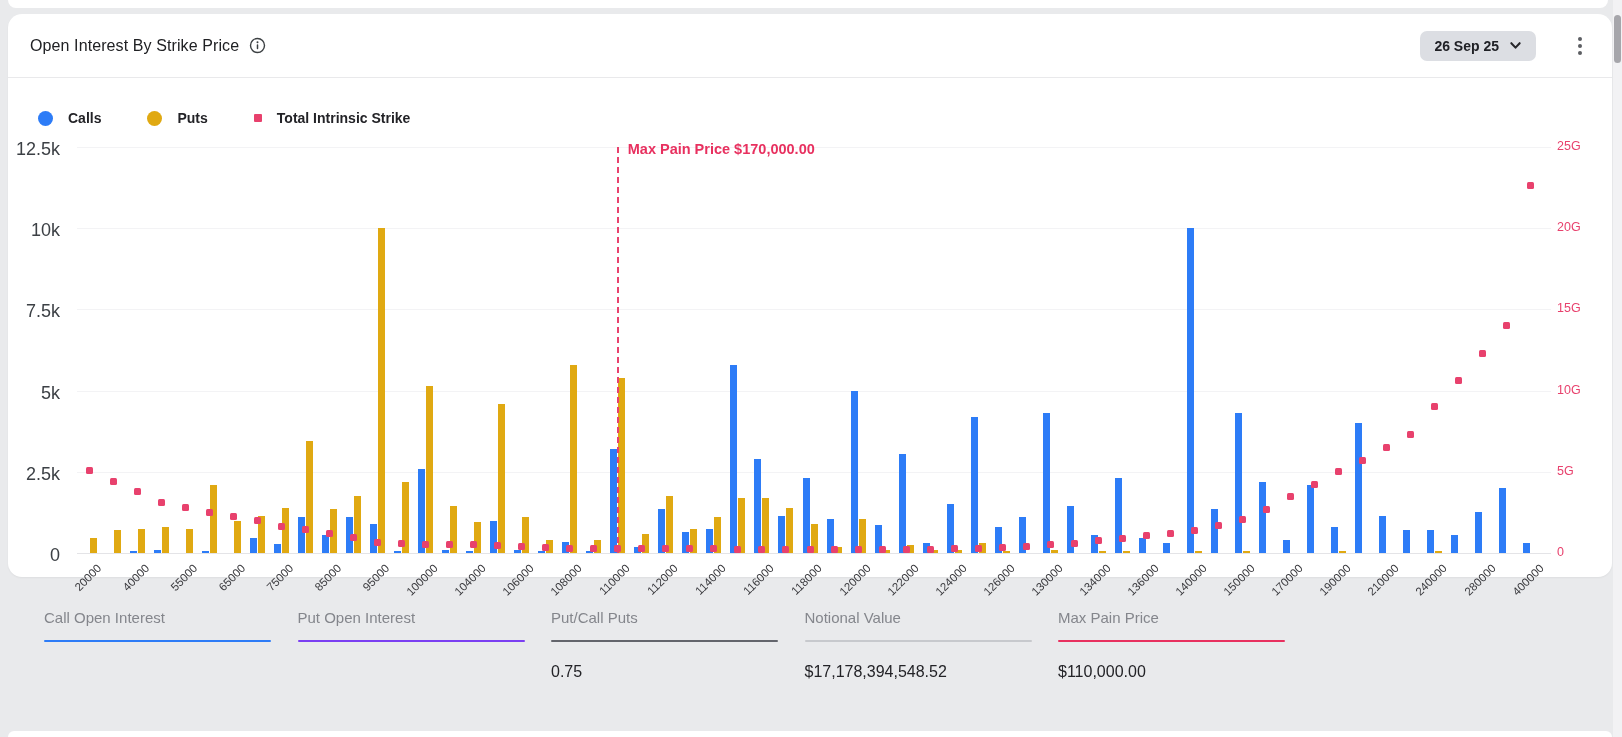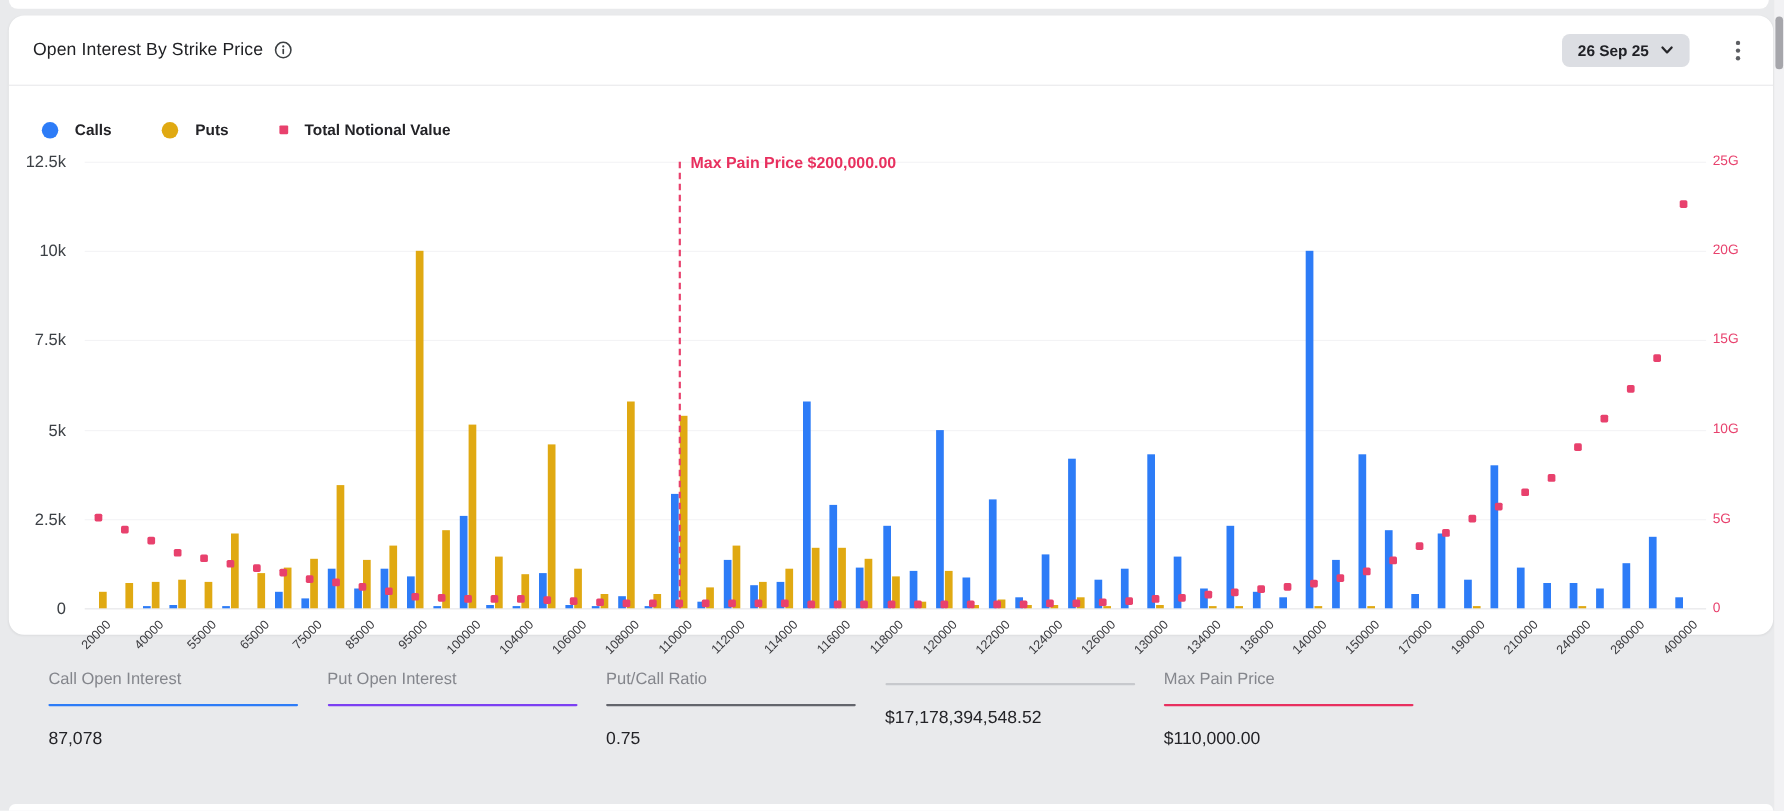--- a/index.html
+++ b/index.html
@@ -39,21 +39,21 @@
   .legend{position:absolute;left:30px;top:96px;display:flex;align-items:center;gap:46px;}
   .legend-item{display:flex;align-items:center;gap:15px;cursor:pointer;}
   .legend-marker.circle{width:15px;height:15px;border-radius:50%;}
   .legend-marker.square{width:8px;height:8px;border-radius:1px;}
   .legend-label{font-size:14px;font-weight:700;color:#232327;}
 
   
   .chart{position:absolute;left:0;top:120px;width:1604px;height:478px;}
   .gridline{position:absolute;height:1px;background:#f3f3f5;}
   .axisline{position:absolute;height:1px;background:#e4e4e7;}
-  .ytick-left{position:absolute;left:0;width:52px;text-align:right;font-size:15px;color:#3c4045;}
+  .ytick-left{position:absolute;left:0;width:52px;text-align:right;font-size:18px;color:#3c4045;}
   .ytick-right{position:absolute;font-size:12.5px;color:#e8416d;}
   .bar{position:absolute;}
   .dot{position:absolute;width:7px;height:7px;border-radius:1.5px;}
   .xlabel{position:absolute;white-space:nowrap;font-size:11.5px;color:#3a3a3e;transform:rotate(-45deg);transform-origin:100% 0;}
   .maxpain-line{position:absolute;width:0;border-left:2px dashed #e8416d;}
   .maxpain-label{position:absolute;font-size:14.5px;font-weight:700;color:#e8305f;white-space:nowrap;}
 
   
   .stats{position:absolute;left:36px;top:594px;display:grid;grid-template-columns:repeat(6,253.5px);}
   .stat-label{font-size:15px;color:#84868c;line-height:19px;}
@@ -94,21 +94,21 @@
     <div class="legend-item">
       <span class="legend-marker circle" style="background: rgb(45, 124, 247);"></span>
       <span class="legend-label">Calls</span>
     </div>
     <div class="legend-item">
       <span class="legend-marker circle" style="background: rgb(224, 169, 18);"></span>
       <span class="legend-label">Puts</span>
     </div>
     <div class="legend-item">
       <span class="legend-marker square" style="background: rgb(232, 65, 109);"></span>
-      <span class="legend-label">Total Notional Value</span>
+      <span class="legend-label">Total Intrinsic Strike</span>
     </div>
   </div>
 
   <div class="chart" id="chart">
       <div class="axisline" style="left: 69px; width: 1474px; top: 419px;"></div>
       <div class="ytick-left" style="top: 411px;">0</div>
       <div class="gridline" style="left: 69px; width: 1474px; top: 337.8px;"></div>
       <div class="ytick-left" style="top: 329.8px;">2.5k</div>
       <div class="gridline" style="left: 69px; width: 1474px; top: 256.6px;"></div>
       <div class="ytick-left" style="top: 248.6px;">5k</div>
@@ -252,21 +252,21 @@
       <div class="bar" style="left: 1419.35px; width: 7px; top: 396.264px; height: 22.736px; background: rgb(45, 124, 247);"></div>
       <div class="bar" style="left: 1427.35px; width: 7px; top: 417px; height: 2px; background: rgb(224, 169, 18);"></div>
       <div class="xlabel" style="right: 171.148px; top: 428px;">240000</div>
       <div class="bar" style="left: 1443.39px; width: 7px; top: 401.136px; height: 17.864px; background: rgb(45, 124, 247);"></div>
       <div class="bar" style="left: 1467.42px; width: 7px; top: 378.4px; height: 40.6px; background: rgb(45, 124, 247);"></div>
       <div class="xlabel" style="right: 123.082px; top: 428px;">280000</div>
       <div class="bar" style="left: 1491.45px; width: 7px; top: 354.04px; height: 64.96px; background: rgb(45, 124, 247);"></div>
       <div class="bar" style="left: 1515.48px; width: 7px; top: 409.256px; height: 9.744px; background: rgb(45, 124, 247);"></div>
       <div class="xlabel" style="right: 75.0164px; top: 428px;">400000</div>
       <div class="maxpain-line" style="left: 608.738px; top: 13px; height: 406px; border-left-color: rgb(232, 65, 109);"></div>
-      <div class="maxpain-label" style="left: 619.738px; top: 7px;">Max Pain Price $200,000.00</div>
+      <div class="maxpain-label" style="left: 619.738px; top: 7px;">Max Pain Price $170,000.00</div>
       <div class="dot" style="left: 77.5164px; top: 332.676px; background: rgb(232, 65, 109);"></div>
       <div class="dot" style="left: 101.549px; top: 344.044px; background: rgb(232, 65, 109);"></div>
       <div class="dot" style="left: 125.582px; top: 353.788px; background: rgb(232, 65, 109);"></div>
       <div class="dot" style="left: 149.615px; top: 365.156px; background: rgb(232, 65, 109);"></div>
       <div class="dot" style="left: 173.648px; top: 370.028px; background: rgb(232, 65, 109);"></div>
       <div class="dot" style="left: 197.68px; top: 374.9px; background: rgb(232, 65, 109);"></div>
       <div class="dot" style="left: 221.713px; top: 378.96px; background: rgb(232, 65, 109);"></div>
       <div class="dot" style="left: 245.746px; top: 383.02px; background: rgb(232, 65, 109);"></div>
       <div class="dot" style="left: 269.779px; top: 388.704px; background: rgb(232, 65, 109);"></div>
       <div class="dot" style="left: 293.811px; top: 391.952px; background: rgb(232, 65, 109);"></div>
@@ -320,32 +320,32 @@
       <div class="dot" style="left: 1447.39px; top: 243.356px; background: rgb(232, 65, 109);"></div>
       <div class="dot" style="left: 1471.42px; top: 215.748px; background: rgb(232, 65, 109);"></div>
       <div class="dot" style="left: 1495.45px; top: 188.14px; background: rgb(232, 65, 109);"></div>
       <div class="dot" style="left: 1519.48px; top: 48.476px; background: rgb(232, 65, 109);"></div>
     </div>
 
   <div class="stats">
     <div class="stat">
       <div class="stat-label">Call Open Interest</div>
       <div class="stat-underline" style="background: rgb(45, 124, 247);"></div>
-      <div class="stat-value">87,078</div>
     </div>
     <div class="stat">
       <div class="stat-label">Put Open Interest</div>
       <div class="stat-underline" style="background: rgb(123, 63, 242);"></div>
     </div>
     <div class="stat">
-      <div class="stat-label">Put/Call Ratio</div>
+      <div class="stat-label">Put/Call Puts</div>
       <div class="stat-underline" style="background: rgb(99, 101, 108);"></div>
       <div class="stat-value">0.75</div>
     </div>
     <div class="stat">
+      <div class="stat-label">Notional Value</div>
       <div class="stat-underline" style="background: rgb(199, 201, 205);"></div>
       <div class="stat-value">$17,178,394,548.52</div>
     </div>
     <div class="stat">
       <div class="stat-label">Max Pain Price</div>
       <div class="stat-underline" style="background: rgb(232, 48, 95);"></div>
       <div class="stat-value">$110,000.00</div>
     </div>
   </div>
 

